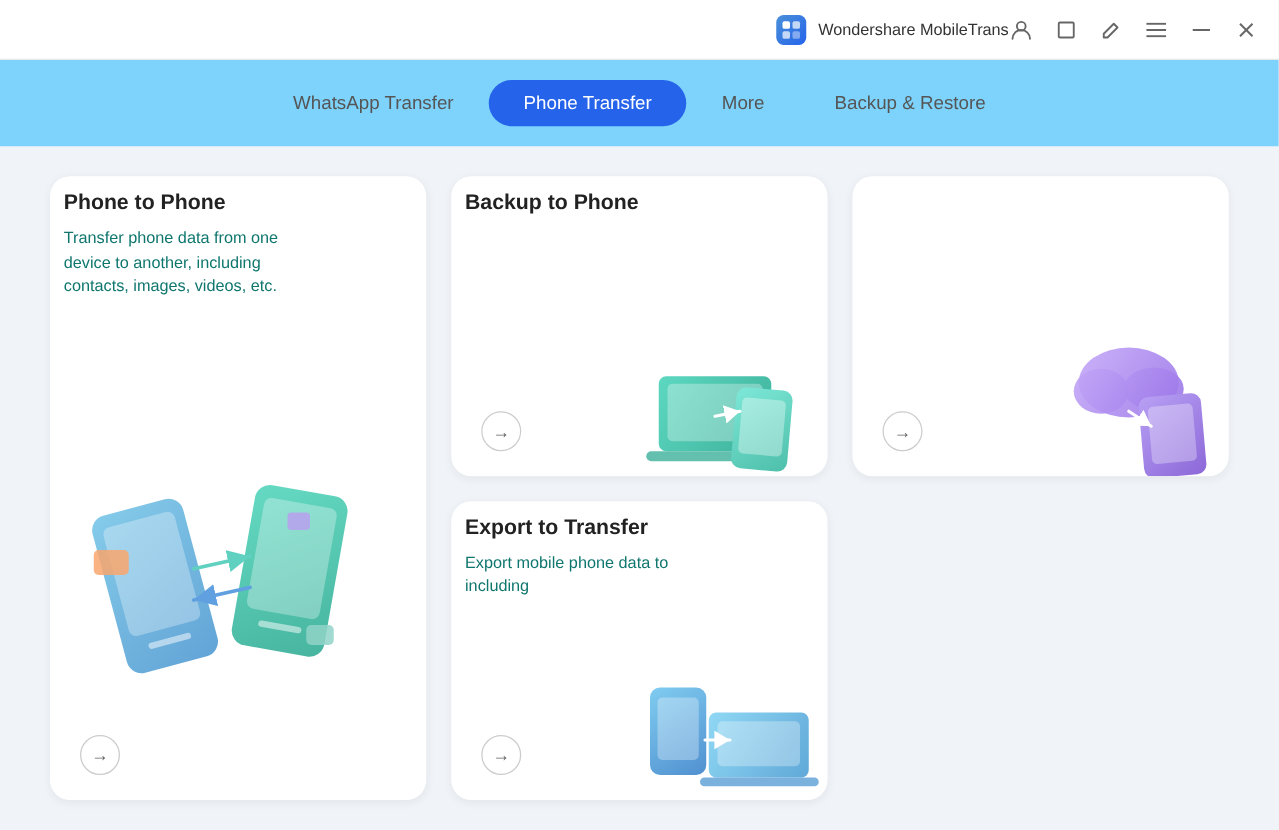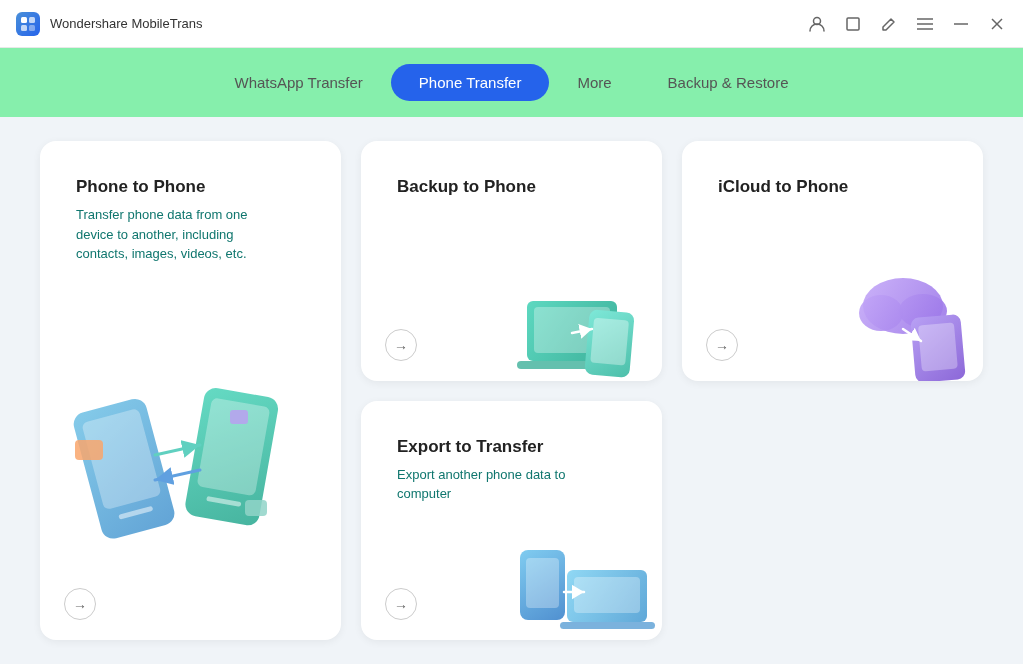--- a/index.html
+++ b/index.html
@@ -10,21 +10,21 @@
       height: 664px;
       overflow: hidden;
       display: flex;
       flex-direction: column;
     }
 
     
     .title-bar {
       display: flex;
       align-items: center;
-      justify-content: space-between;
+      justify-content: flex-end;
       background: #ffffff;
       padding: 0 16px;
       height: 48px;
       border-bottom: 1px solid #e8e8e8;
       flex-shrink: 0;
     }
     .title-bar-left {
       display: flex;
       align-items: center;
       gap: 10px;
@@ -57,21 +57,21 @@
       font-size: 16px;
       display: flex;
       align-items: center;
       justify-content: center;
       width: 20px;
       height: 20px;
     }
 
     
     .nav-bar {
-      background: #86efac;
+      background: #7dd3fc;
       display: flex;
       justify-content: center;
       align-items: center;
       padding: 16px 0;
       gap: 0;
       flex-shrink: 0;
     }
     .nav-tab {
       padding: 10px 28px;
       border-radius: 24px;
@@ -95,21 +95,21 @@
       display: grid;
       grid-template-columns: 1fr 1fr 1fr;
       grid-template-rows: 1fr 1fr;
       gap: 20px;
       overflow: hidden;
     }
 
     .card {
       background: #ffffff;
       border-radius: 16px;
-      padding: 36px;
+      padding: 11px;
       position: relative;
       overflow: hidden;
       cursor: pointer;
       transition: box-shadow 0.2s;
       box-shadow: 0 2px 8px rgba(0,0,0,0.06);
     }
 
     .card-large {
       grid-column: 1;
       grid-row: 1 / 3;
@@ -302,21 +302,20 @@
             <path d="M0,0 L5,3 L0,6 Z" fill="white"></path>
           </marker>
         </defs>
       </svg>
     </div>
 
     <div class="arrow-btn">→</div>
   </div>
 
   <div class="card">
-    <div class="card-title">iCloud to Phone</div>
 
     <div class="small-illus">
       <svg width="150" height="120" viewBox="0 0 150 120" fill="none">
 
         <ellipse cx="70" cy="45" rx="40" ry="28" fill="url(#cloudGrad)" opacity="0.9"></ellipse>
         <ellipse cx="48" cy="52" rx="22" ry="18" fill="url(#cloudGrad)" opacity="0.9"></ellipse>
         <ellipse cx="90" cy="50" rx="24" ry="17" fill="url(#cloudGrad)" opacity="0.9"></ellipse>
 
         <rect x="80" y="55" width="50" height="65" rx="8" fill="url(#phoneGrad4)" transform="rotate(-5, 105, 87)"></rect>
         <rect x="87" y="63" width="36" height="46" rx="4" fill="rgba(255,255,255,0.3)" transform="rotate(-5, 105, 87)"></rect>
@@ -336,21 +335,21 @@
           </marker>
         </defs>
       </svg>
     </div>
 
     <div class="arrow-btn">→</div>
   </div>
 
   <div class="card">
     <div class="card-title">Export to Transfer</div>
-    <div class="card-desc">Export another phone data to computer</div>
+    <div class="card-desc">Export mobile phone data to including</div>
 
     <div class="small-illus">
       <svg width="150" height="120" viewBox="0 0 150 120" fill="none">
 
         <rect x="8" y="30" width="45" height="70" rx="8" fill="url(#phoneGrad5)"></rect>
         <rect x="14" y="38" width="33" height="50" rx="4" fill="rgba(255,255,255,0.3)"></rect>
 
         <rect x="55" y="50" width="80" height="52" rx="6" fill="url(#laptopGrad2)"></rect>
         <rect x="62" y="57" width="66" height="36" rx="4" fill="rgba(255,255,255,0.3)"></rect>
         <rect x="48" y="102" width="95" height="7" rx="3.5" fill="#5a9fd4" opacity="0.8"></rect>

